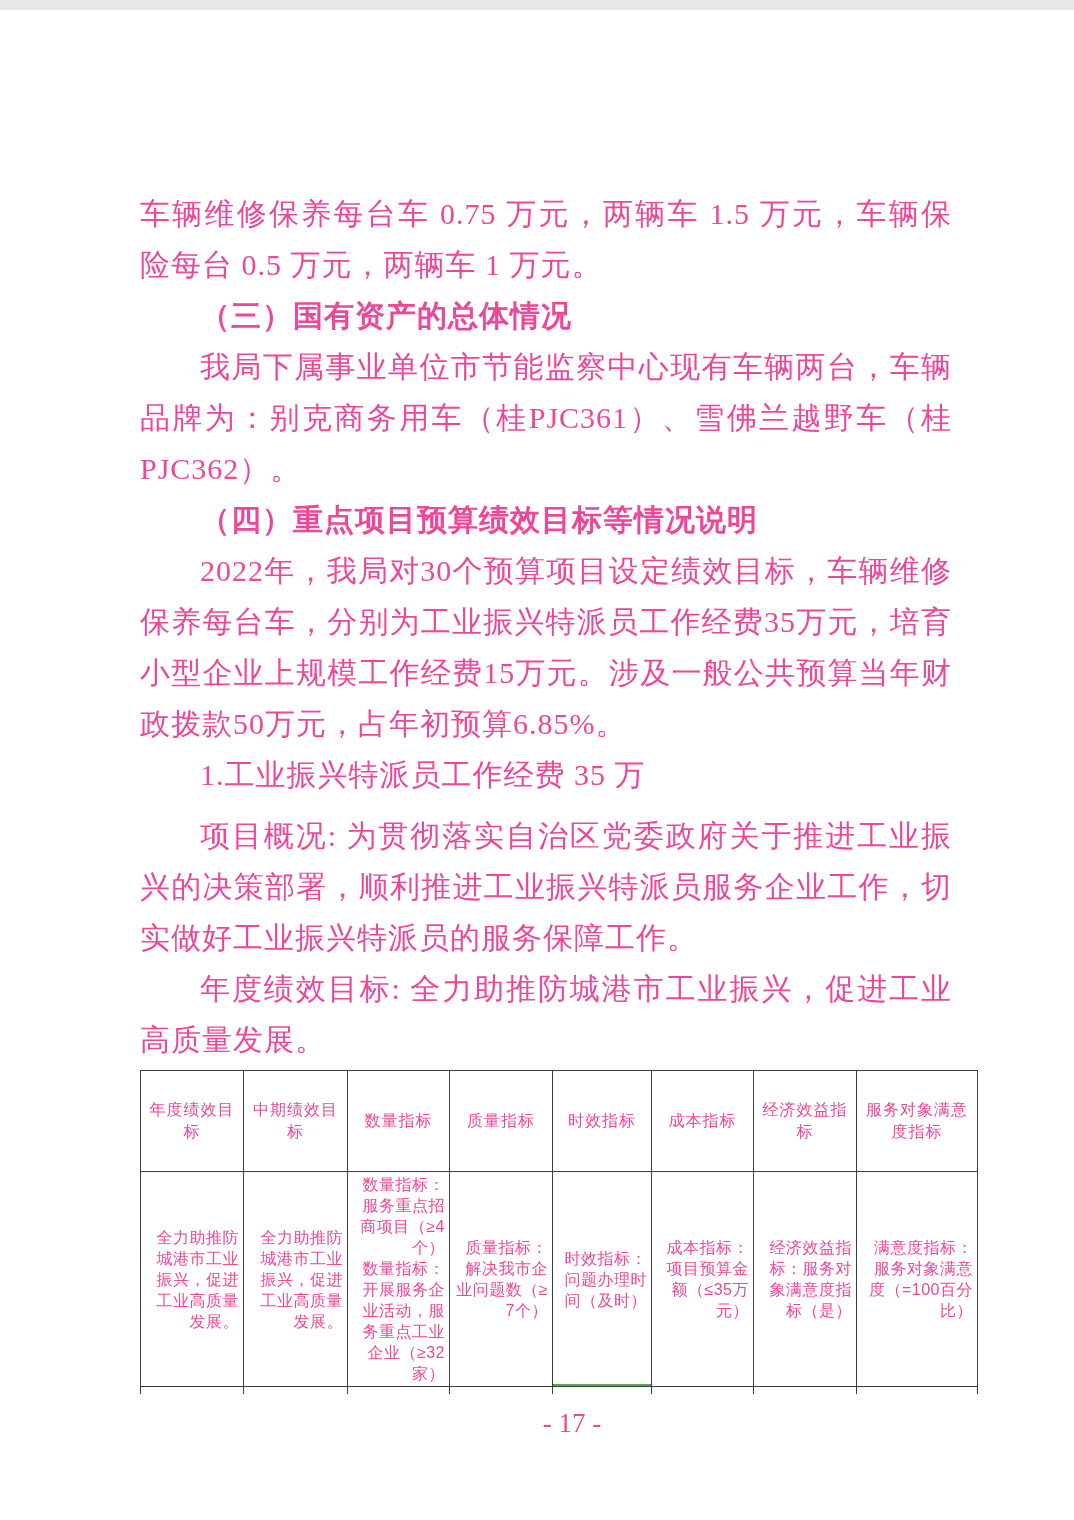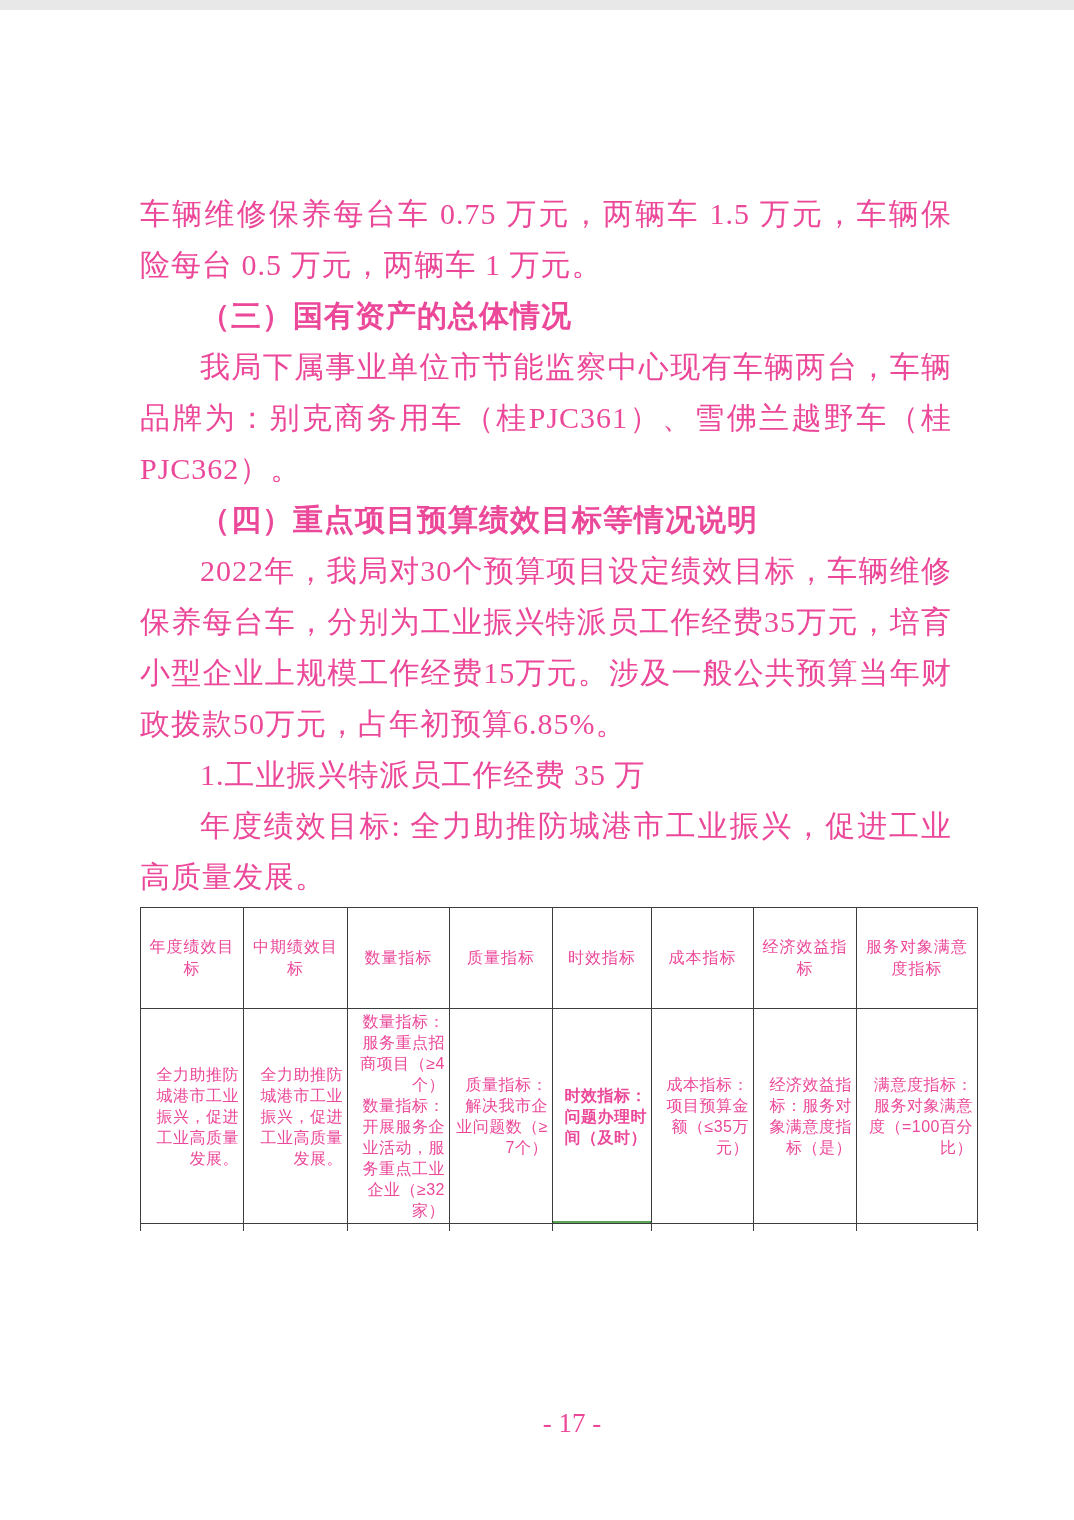--- a/index.html
+++ b/index.html
@@ -58,21 +58,21 @@
     line-height:22px;
     letter-spacing:1px;
   }
   table.perf td{
     height:161px;
     text-align:right;
     line-height:21px;
     white-space:pre-line;
     letter-spacing:0.5px;
   }
-  table.perf td.sel{ position:relative;font-weight:bold; }
+  table.perf td.sel{ position:relative; }
   .green-bar{
     position:absolute;
     left:-2px;right:-2px;bottom:-4px;
     height:6px;
     background:#57a757;
     border-left:3px solid #3f8f3f;
     border-right:3px solid #3f8f3f;
     z-index:2;
   }
   tr.stub td{
@@ -101,20 +101,21 @@
     <p class="heading">（三）国有资产的总体情况</p>
 
     <p class="indent">我局下属事业单位市节能监察中心现有车辆两台，车辆品牌为：别克商务用车（桂PJC361）、雪佛兰越野车（桂PJC362）。</p>
 
     <p class="heading">（四）重点项目预算绩效目标等情况说明</p>
 
     <p class="indent">2022年，我局对30个预算项目设定绩效目标，车辆维修保养每台车，分别为工业振兴特派员工作经费35万元，培育小型企业上规模工作经费15万元。涉及一般公共预算当年财政拨款50万元，占年初预算6.85%。</p>
 
     <p class="indent">1.工业振兴特派员工作经费 35 万</p>
 
+    <p class="indent gap">项目概况: 为贯彻落实自治区党委政府关于推进工业振兴的决策部署，顺利推进工业振兴特派员服务企业工作，切实做好工业振兴特派员的服务保障工作。</p>
 
     <p class="indent">年度绩效目标: 全力助推防城港市工业振兴，促进工业高质量发展。</p>
 
     <table class="perf">
       <colgroup>
         <col class="c1">
           <col class="c2">
           <col class="c3">
           <col class="c4">
         <col class="c5">

